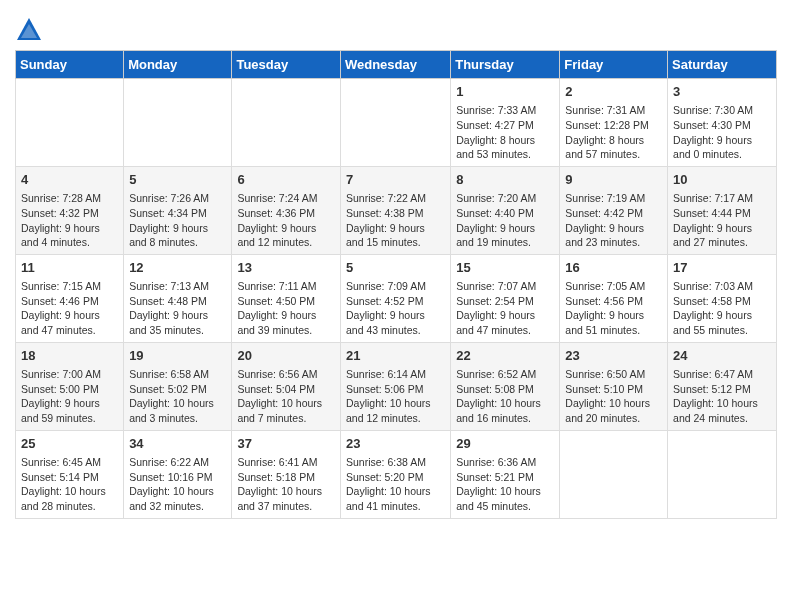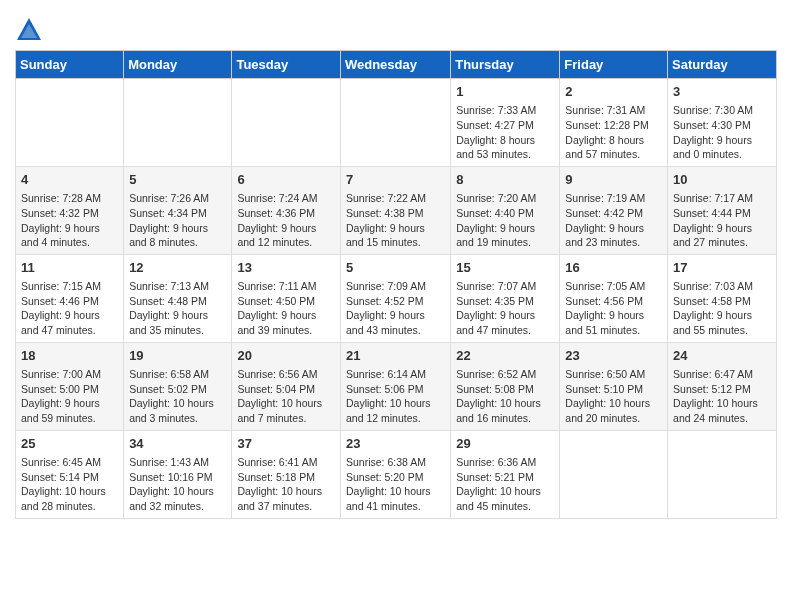--- a/index.html
+++ b/index.html
@@ -233,21 +233,21 @@
         <td>
           <span class="day-num">5</span>
           <div class="day-info">Sunrise: 7:09 AM</div>
           <div class="day-info">Sunset: 4:52 PM</div>
           <div class="day-info">Daylight: 9 hours</div>
           <div class="day-info">and 43 minutes.</div>
         </td>
         <td>
           <span class="day-num">15</span>
           <div class="day-info">Sunrise: 7:07 AM</div>
-          <div class="day-info">Sunset: 4:35 PM</div>
+          <div class="day-info">Sunset: 2:54 PM</div>
           <div class="day-info">Daylight: 9 hours</div>
           <div class="day-info">and 47 minutes.</div>
         </td>
         <td>
           <span class="day-num">16</span>
           <div class="day-info">Sunrise: 7:05 AM</div>
           <div class="day-info">Sunset: 4:56 PM</div>
           <div class="day-info">Daylight: 9 hours</div>
           <div class="day-info">and 51 minutes.</div>
         </td>
@@ -313,21 +313,21 @@
       <tr>
         <td>
           <span class="day-num">25</span>
           <div class="day-info">Sunrise: 6:45 AM</div>
           <div class="day-info">Sunset: 5:14 PM</div>
           <div class="day-info">Daylight: 10 hours</div>
           <div class="day-info">and 28 minutes.</div>
         </td>
         <td>
           <span class="day-num">34</span>
-          <div class="day-info">Sunrise: 1:43 AM</div>
+          <div class="day-info">Sunrise: 6:22 AM</div>
           <div class="day-info">Sunset: 10:16 PM</div>
           <div class="day-info">Daylight: 10 hours</div>
           <div class="day-info">and 32 minutes.</div>
         </td>
         <td>
           <span class="day-num">37</span>
           <div class="day-info">Sunrise: 6:41 AM</div>
           <div class="day-info">Sunset: 5:18 PM</div>
           <div class="day-info">Daylight: 10 hours</div>
           <div class="day-info">and 37 minutes.</div>

